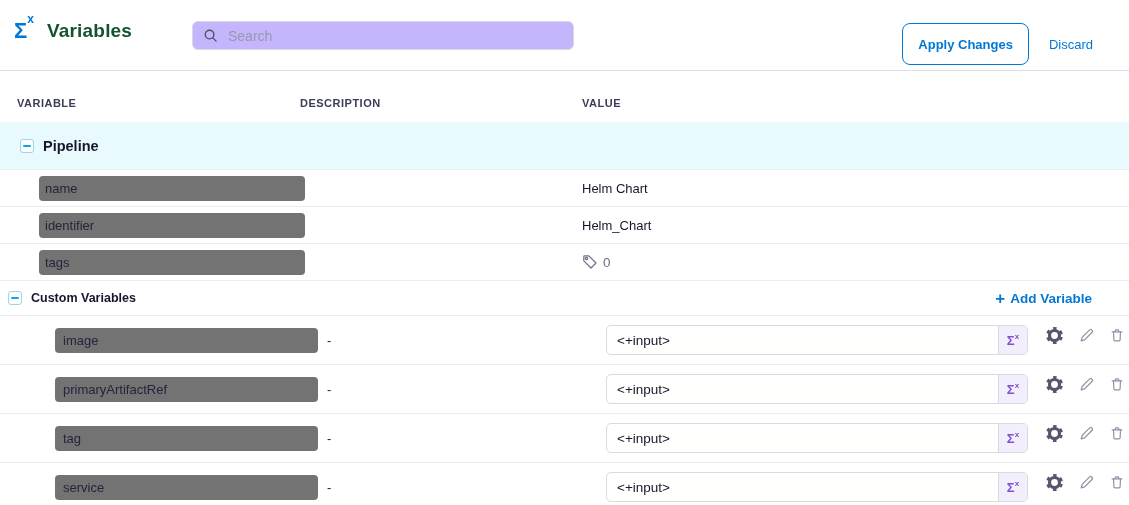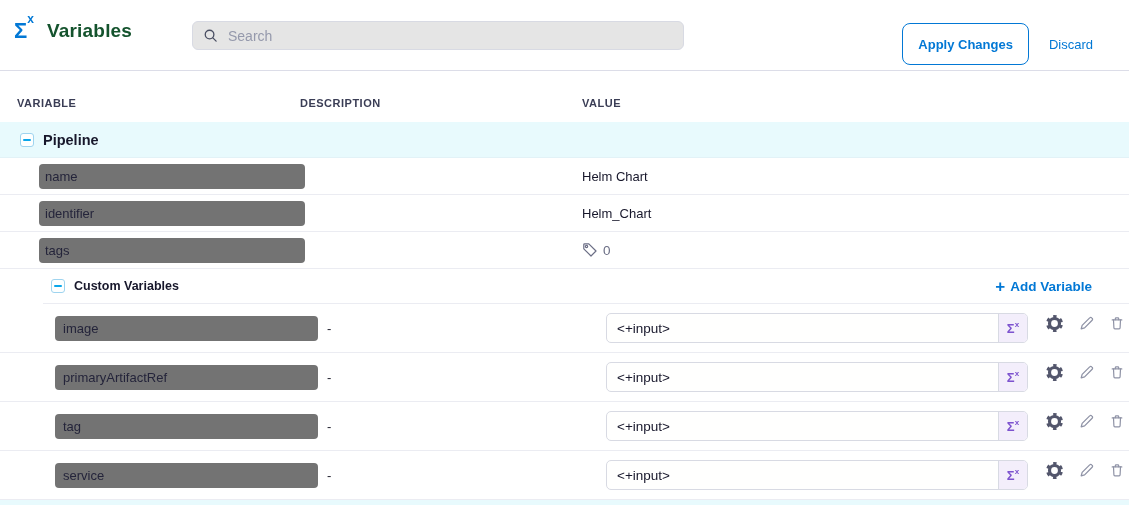--- a/index.html
+++ b/index.html
@@ -11,22 +11,22 @@
   }
 
   
   .header { position: relative; height: 70px; background: #fff; }
   .title-wrap { position: absolute; left: 14px; top: 20px; display: flex; align-items: center; gap: 13px; }
   .sigma-icon { color: var(--accent, #0278d5); font-weight: 700; font-size: 22px; line-height: 1; }
   .sigma-icon sup { font-size: 12px; position: relative; top: -7px; left: 0px; font-weight: 700; }
   .page-title { margin: 0; font-size: 19px; font-weight: 700; color: #14532d; letter-spacing: .2px; }
 
   .search-box {
-    position: absolute; left: 192px; top: 21px; width: 492px; height: 29px;
-    border: 1px solid #d8dae3; border-radius: 6px; background: #e5e5e5;
+    position: absolute; left: 192px; top: 21px; width: 382px; height: 29px;
+    border: 1px solid #d8dae3; border-radius: 6px; background: #c4b5fd;
     display: flex; align-items: center; gap: 8px; padding: 0 10px;
   }
   .search-box input {
     flex: 1; border: none; outline: none; background: transparent;
     font-family: inherit; font-size: 14px; color: #333;
   }
   .search-box input::placeholder { color: #9599ac; }
 
   .header-actions { position: absolute; right: 36px; top: 23px; display: flex; align-items: center; gap: 20px; }
   .apply-btn {
@@ -44,23 +44,23 @@
   .thead {
     height: 51px; padding-top: 12px;
     font-size: 11px; font-weight: 700; letter-spacing: .5px; color: #3a3d55;
   }
   .thead .c1 { padding-left: 17px; }
 
   .row { border-bottom: 1px solid #ebecf2; }
 
   
   .section-row { display: flex; align-items: center; }
-  .row-pipeline { height: 36px; background: var(--section-highlight, #e8fafd); padding-left: 20px; gap: 9px; border-bottom-color: #e2f2f7; }
+  .row-pipeline { height: 48px; background: var(--section-highlight, #e8fafd); padding-left: 20px; gap: 9px; border-bottom-color: #e2f2f7; }
   .row-pipeline .section-label { font-size: 14.5px; font-weight: 700; color: #17172b; }
-  .row-custom { height: 35px; padding-left: 8px; gap: 9px; margin-left: 43px; }
+  .row-custom { height: 35px; padding-left: 8px; gap: 9px; }
   .row-custom .section-label { font-size: 12.5px; font-weight: 700; color: #17172b; }
 
   .minus-box {
     width: 14px; height: 14px; border: 1px solid #9fd4ef; border-radius: 3px; background: #fdffff;
     display: inline-flex; align-items: center; justify-content: center; cursor: pointer; flex: none;
   }
   .minus-box::after { content: ""; width: 8px; height: 2px; border-radius: 1px; background: var(--collapse-blue, #0aa6ea); }
 
   .add-variable { margin-left: auto; margin-right: 37px; display: flex; align-items: center; gap: 5px; cursor: pointer; }
   .add-variable .plus { color: var(--accent, #0278d5); font-size: 17px; font-weight: 600; line-height: 1; }

